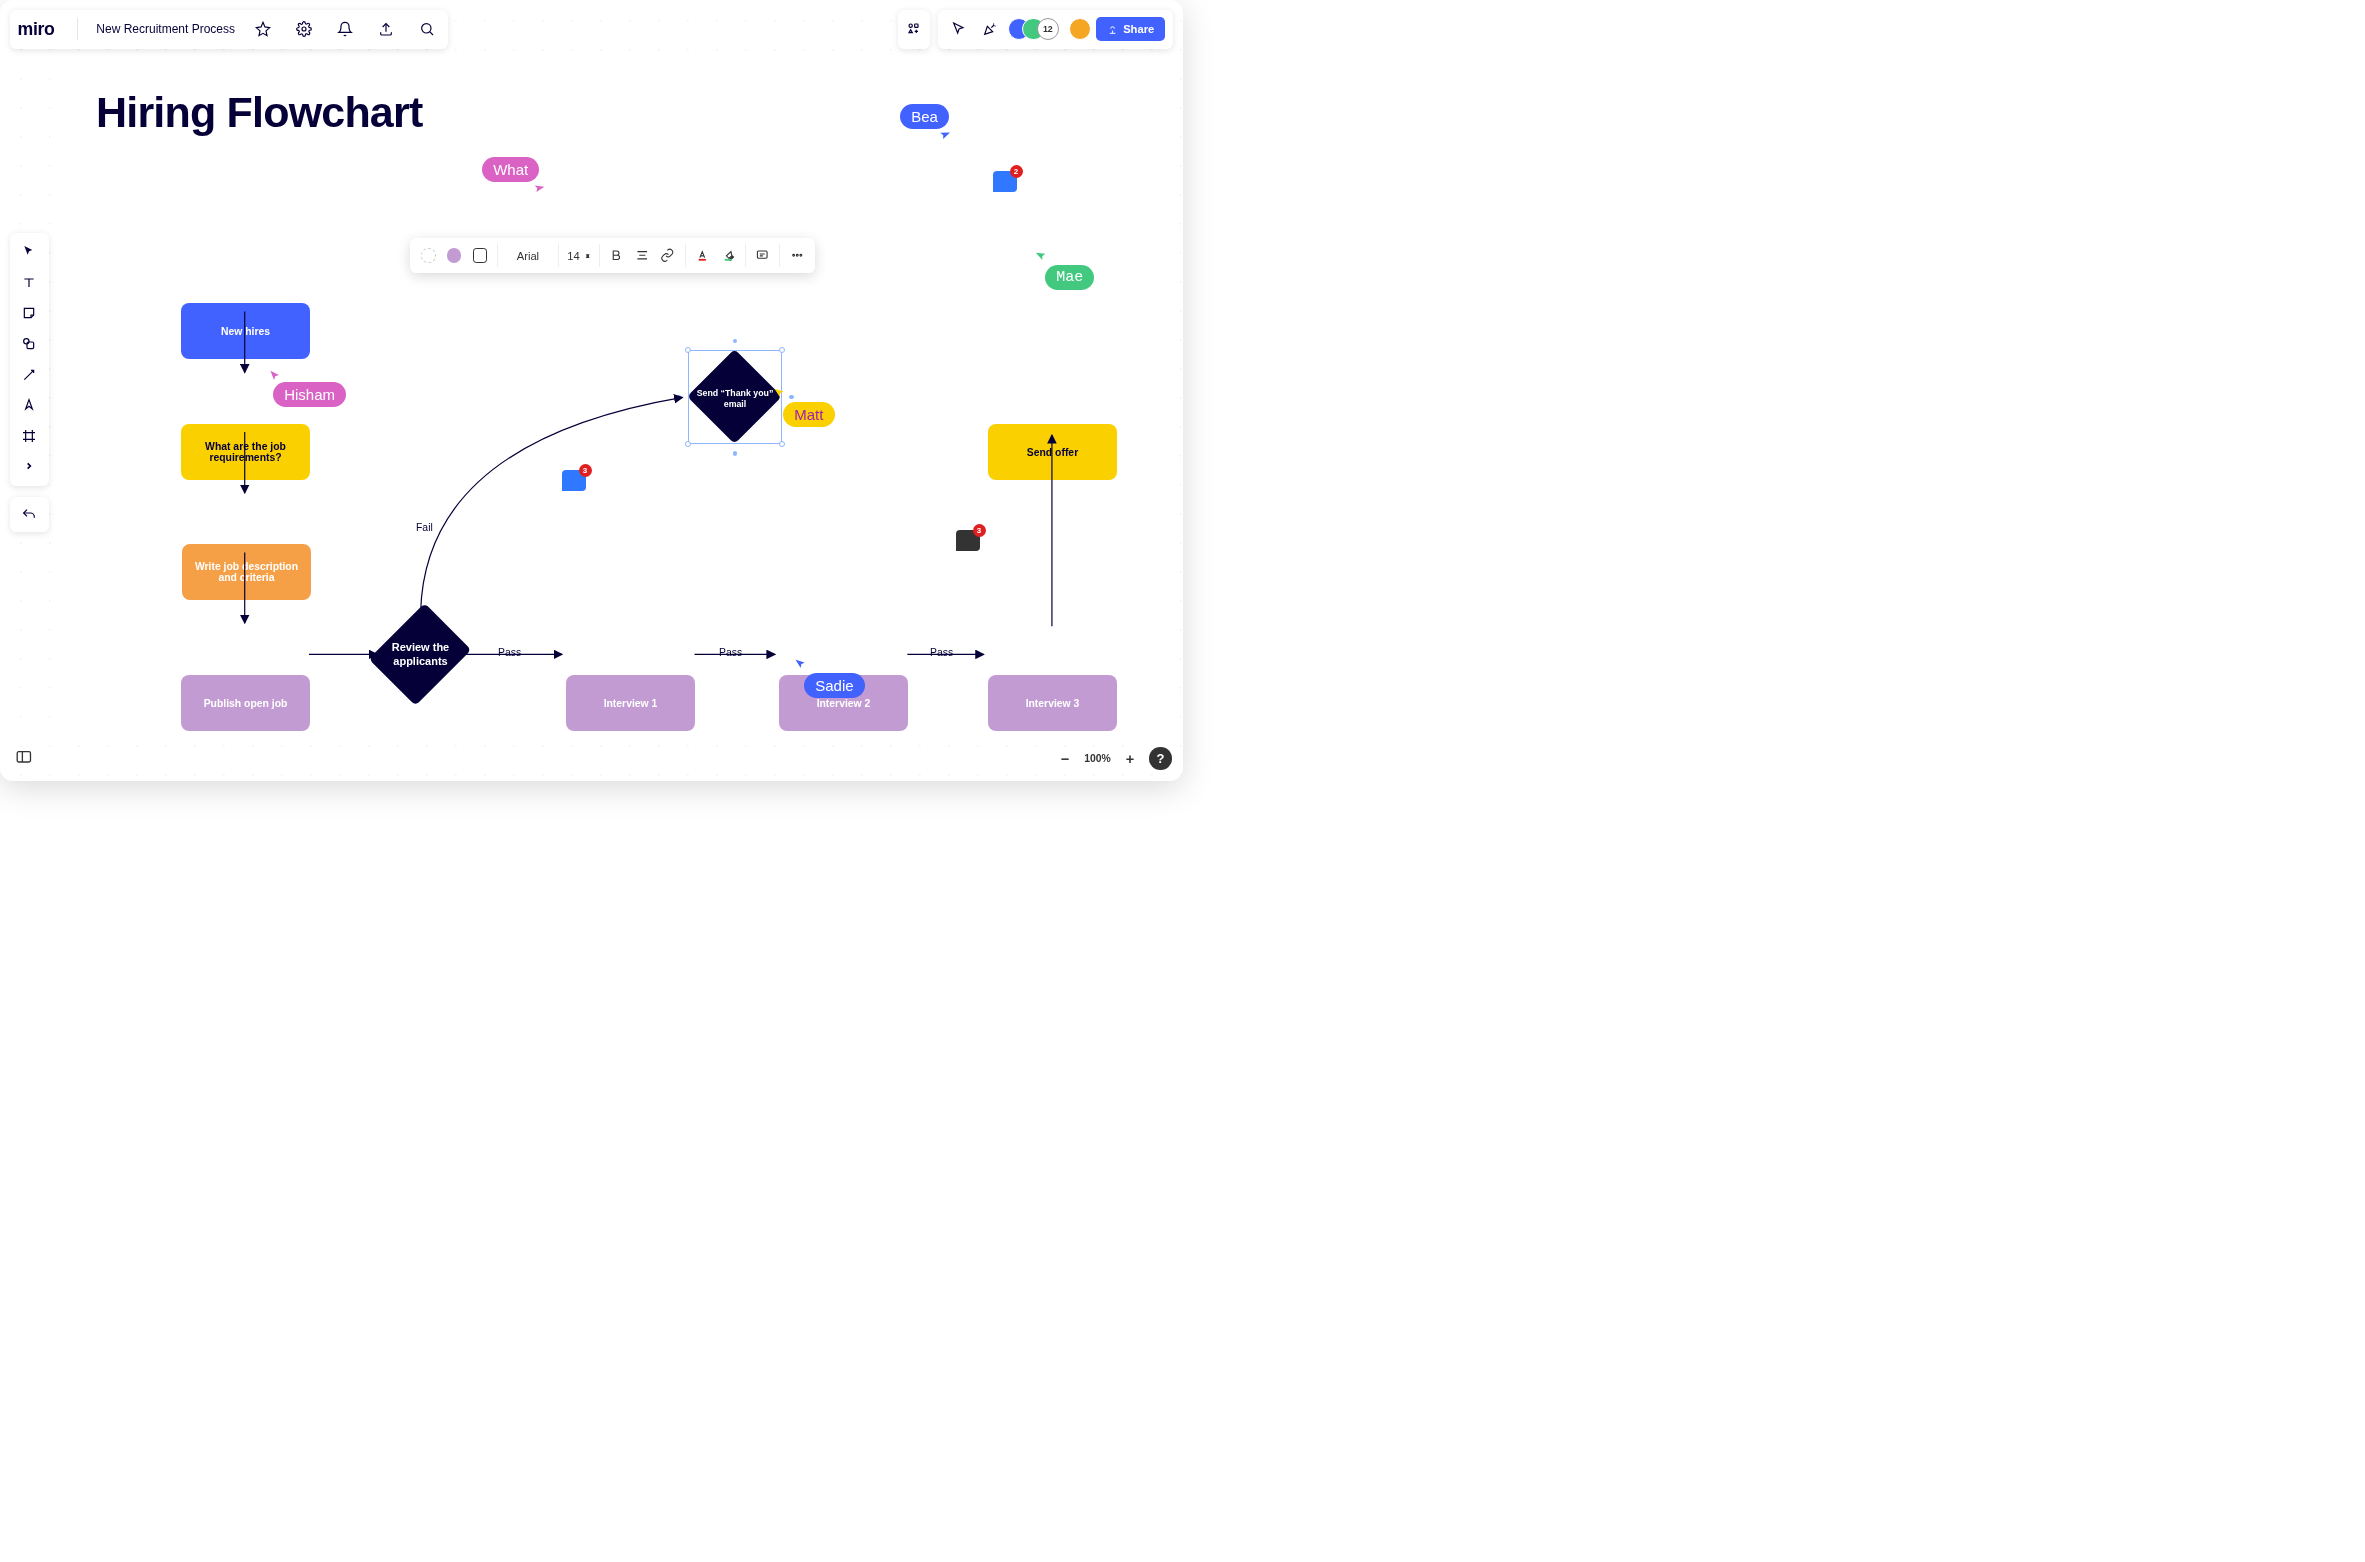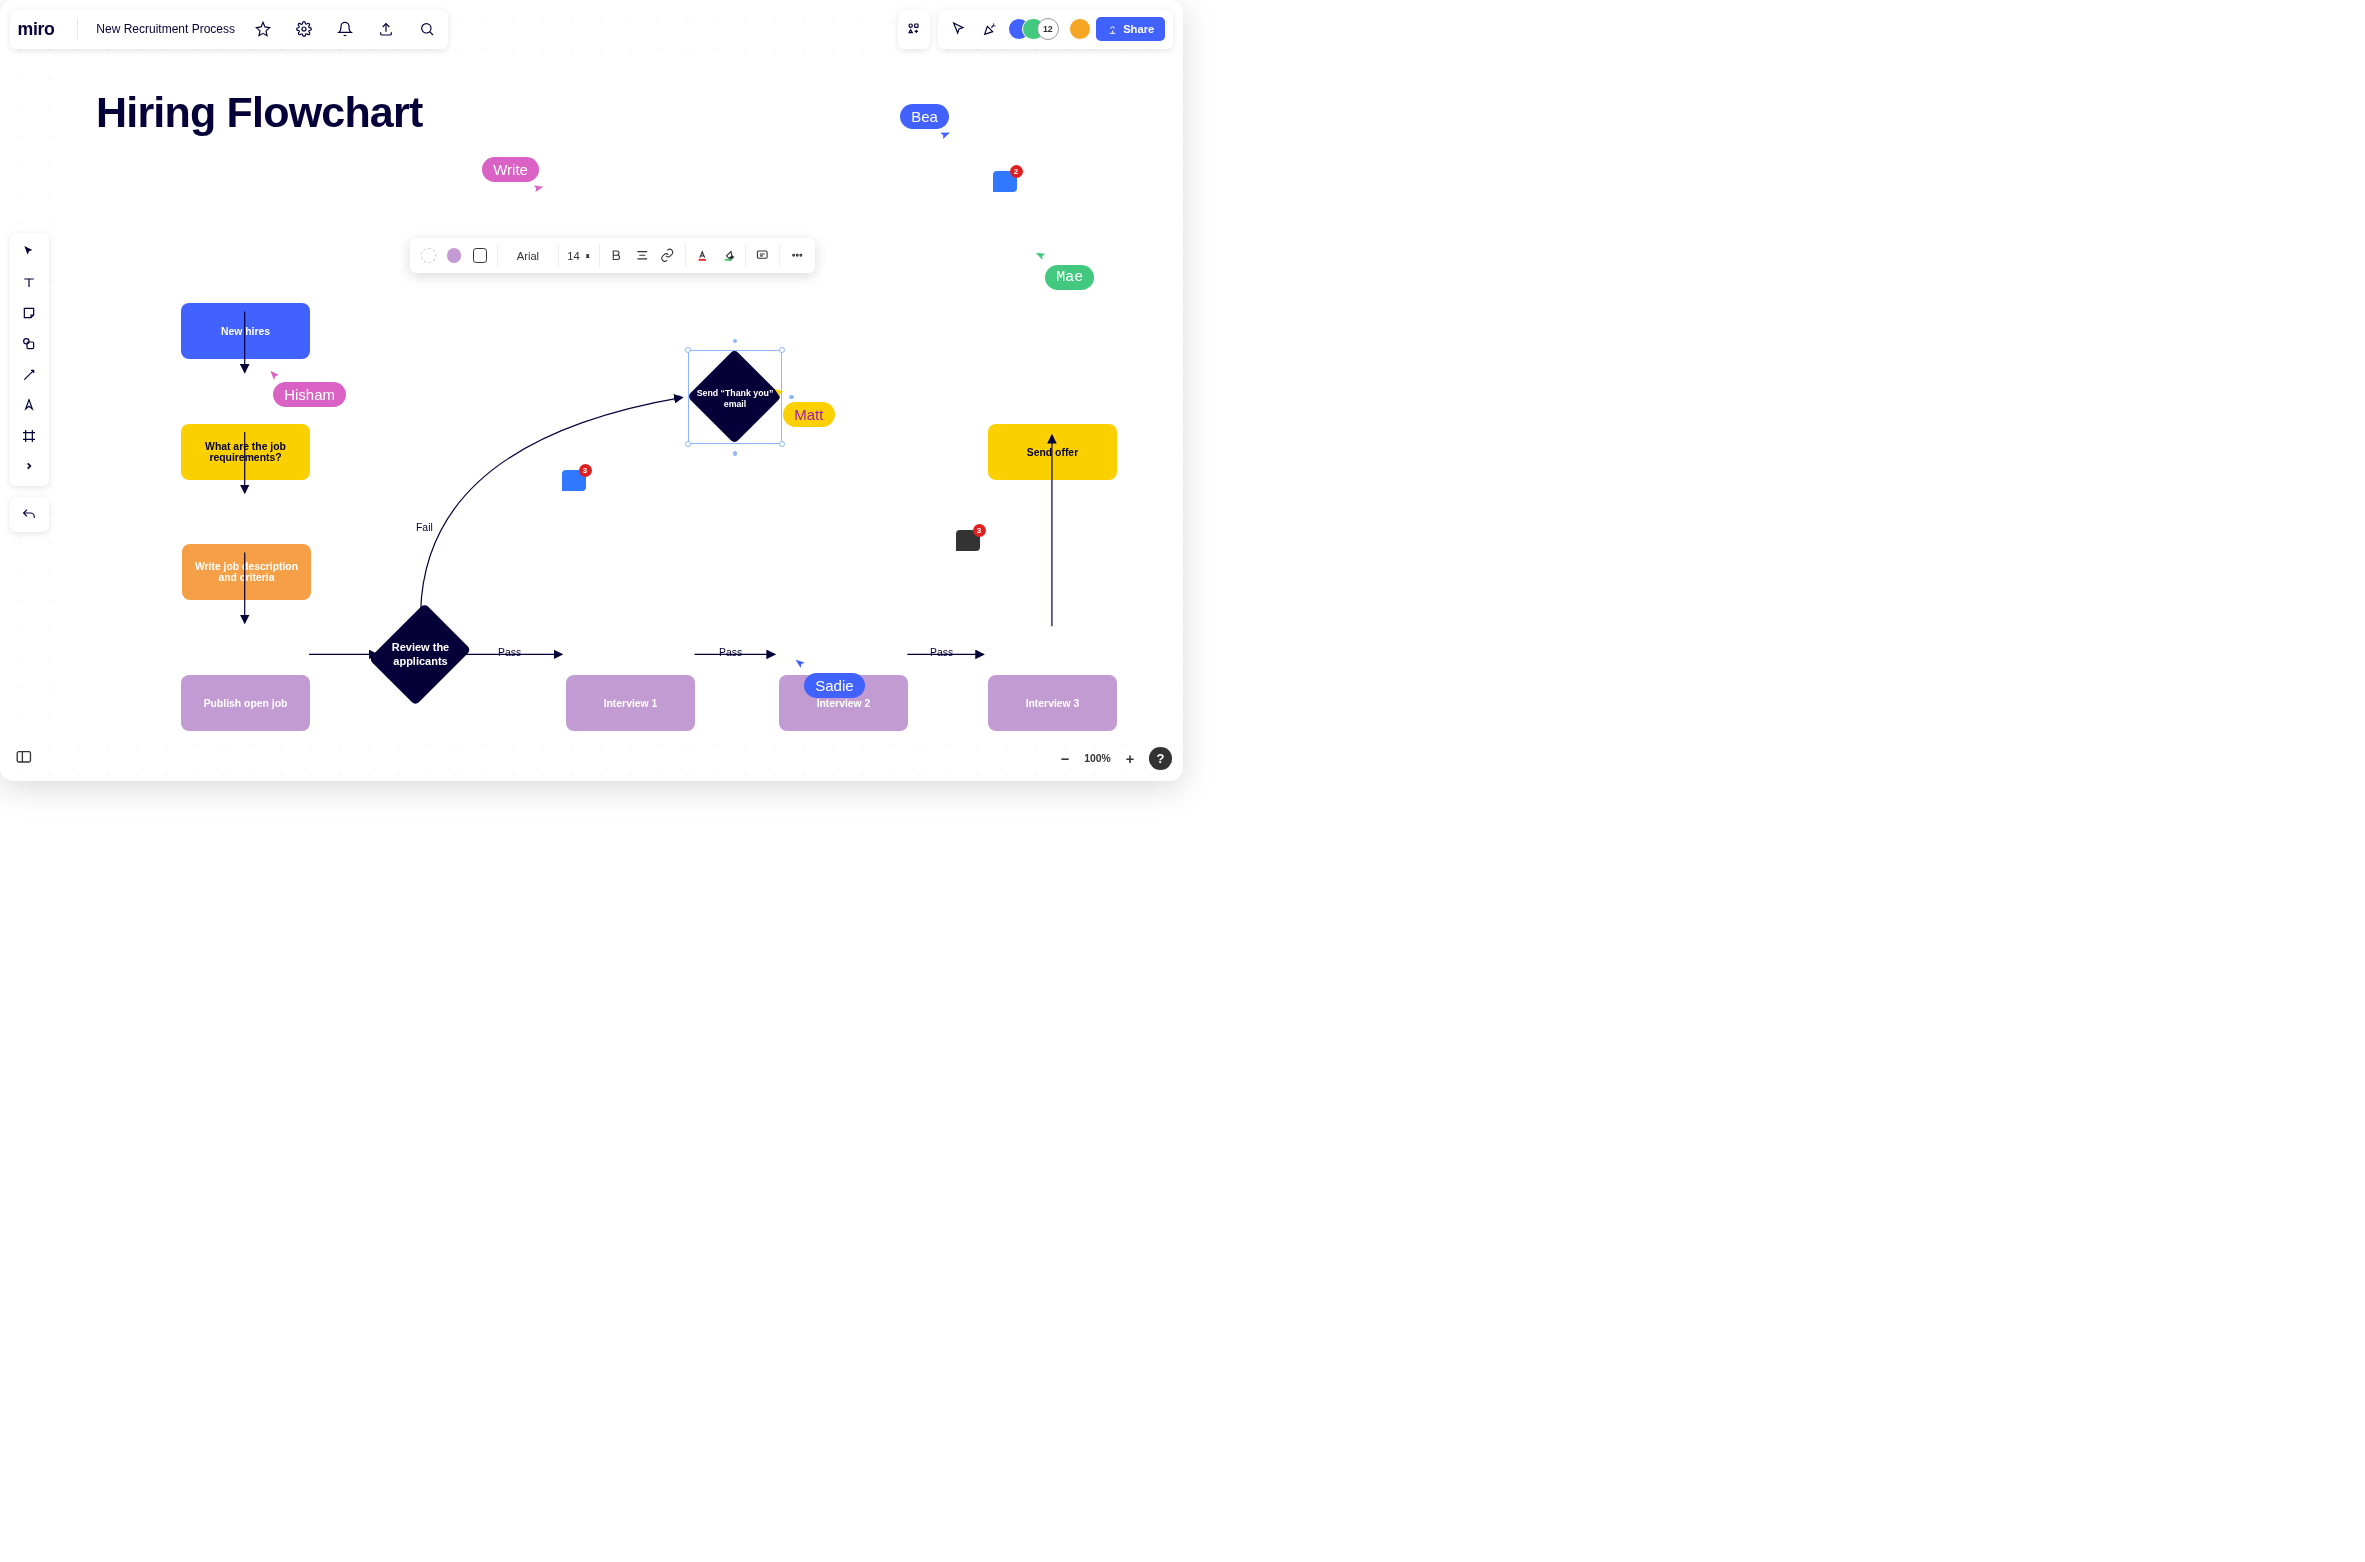--- a/index.html
+++ b/index.html
@@ -287,21 +287,21 @@
   <div class="edge-label" style="left:866px;top:591px">Pass</div>
 </div>
 
 <div class="user-cursor uc-hisham" style="left:273px;top:382px">
   <svg width="14.5" height="14.5" viewBox="0 0 24 24" style="position:absolute;top:-13px;left:-4.8px">
       <path d="M4 3l14 7-6 2-2 6z" fill="#da62c4"></path>
     </svg>
   <div class="pill">Hisham</div>
 </div>
 <div class="user-cursor uc-chris" style="left:482px;top:157px">
-  <div class="pill">Write</div>
+  <div class="pill">What</div>
   <svg width="14.5" height="14.5" viewBox="0 0 24 24" style="position:absolute;bottom:-13px;right:-4.8px;transform:rotate(120deg)">
       <path d="M4 3l14 7-6 2-2 6z" fill="#da62c4"></path>
     </svg>
 </div>
 <div class="user-cursor uc-bea" style="left:900px;top:104px">
   <div class="pill">Bea</div>
   <svg width="14.5" height="14.5" viewBox="0 0 24 24" style="position:absolute;bottom:-13px;right:-1.6px;transform:rotate(110deg)">
       <path d="M4 3l14 7-6 2-2 6z" fill="#4262ff"></path>
     </svg>
 </div>

